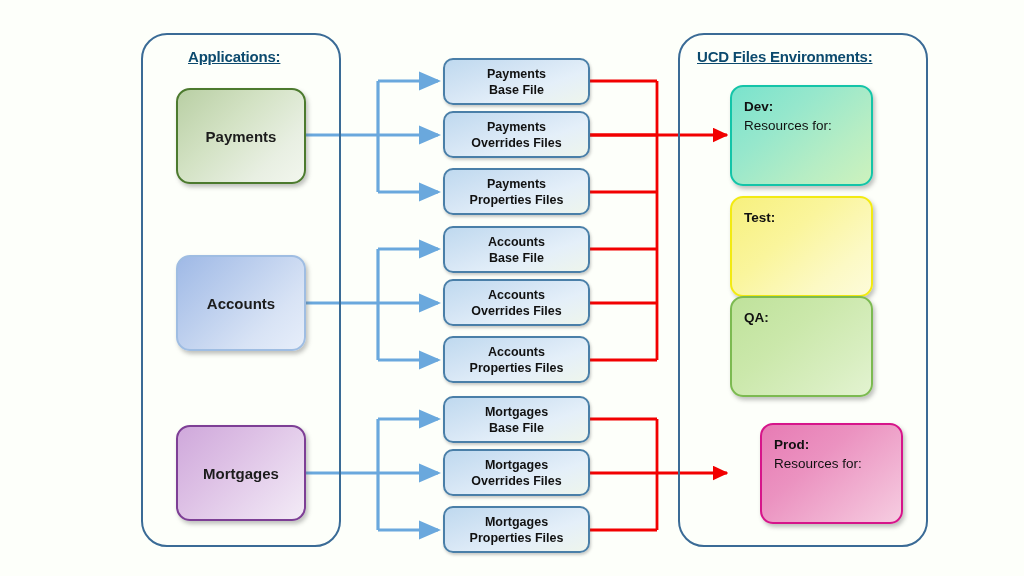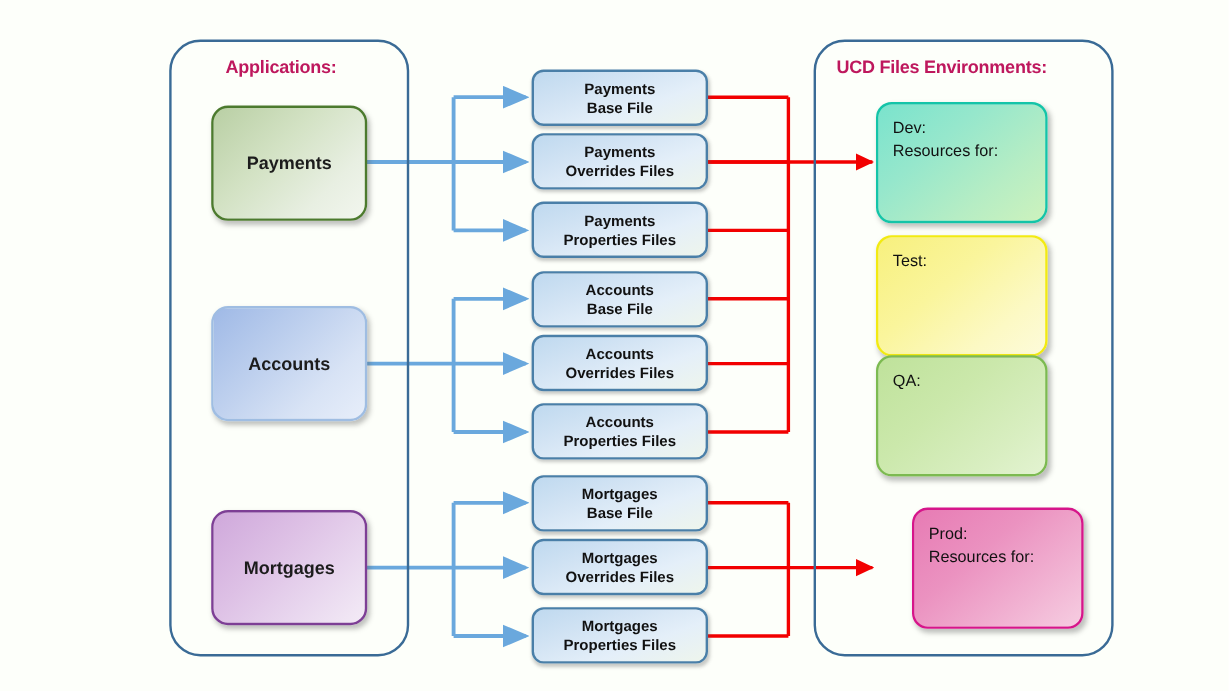--- a/index.html
+++ b/index.html
@@ -21,23 +21,24 @@
     position: absolute;
     border: 2px solid #3a6b96;
     border-radius: 26px;
     background: transparent;
     box-sizing: border-box;
   }
   .panel-title {
     position: absolute;
     font-size: 15px;
     font-weight: bold;
-    color: #be185d;
+    color: #0c4a6e;
     white-space: nowrap;
     letter-spacing: -0.2px;
+    text-decoration: underline;
   }
 
   
   .app-box {
     position: absolute;
     border-radius: 14px;
     box-sizing: border-box;
     display: flex;
     align-items: center;
     justify-content: center;
@@ -90,21 +91,21 @@
     box-sizing: border-box;
     padding: 10px 0 0 12px;
     box-shadow: 2px 3px 4px rgba(90,90,90,0.38);
   }
   .env-line {
     font-size: 13.5px;
     color: #111111;
     line-height: 19px;
     white-space: nowrap;
   }
-  .env-line.bold { font-weight: normal; }
+  .env-line.bold { font-weight: bold; }
   .env-dev {
     border: 2px solid #14c4a8;
     background: linear-gradient(140deg, #7ae3cd 0%, #96e7cc 35%, #b6edc4 70%, #cdf2bd 100%);
   }
   .env-test {
     border: 2px solid #f2ea12;
     background: linear-gradient(140deg, #f7f07e 0%, #faf59c 40%, #fcf9c4 75%, #fdfbda 100%);
   }
   .env-qa {
     border: 2px solid #7cba51;

